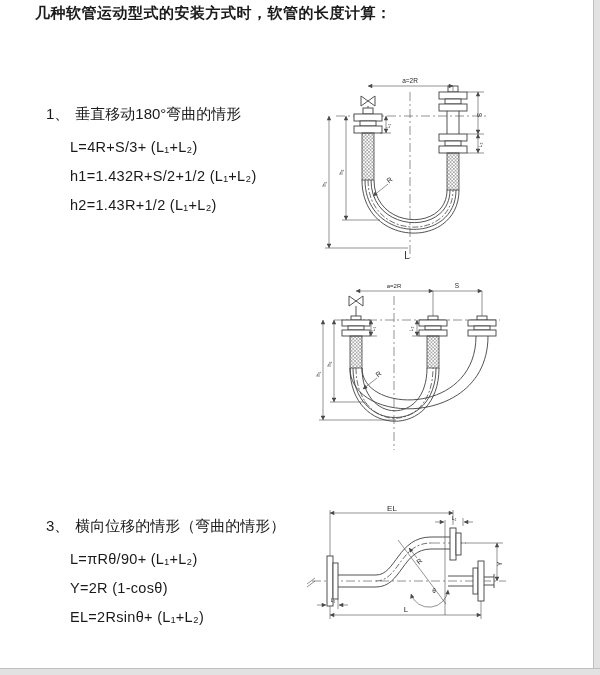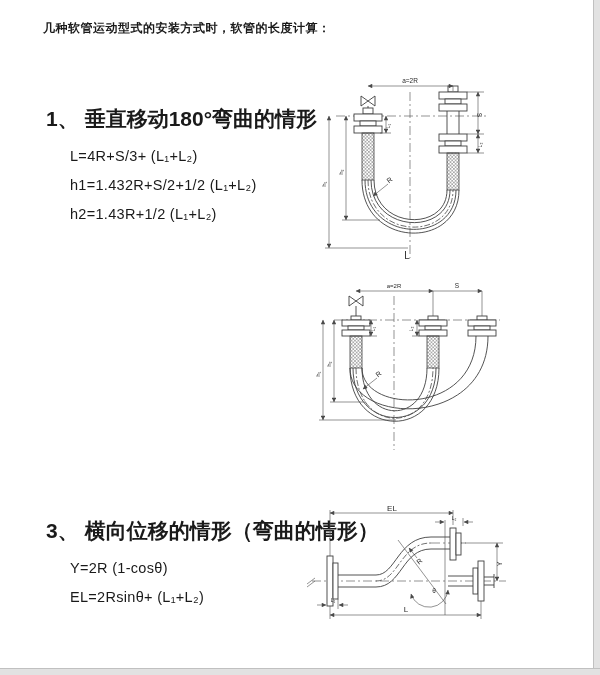--- a/index.html
+++ b/index.html
@@ -1,25 +1,25 @@
 <!DOCTYPE html>
 <html><head>
 <meta charset="utf-8">
 <style>
   html,body{margin:0;padding:0;background:#9e9e9e;}
   .page{
     position:relative;width:600px;height:675px;background:#ffffff;overflow:hidden;
     font-family:"Liberation Sans","DejaVu Sans",sans-serif;color:#1a1a1a;
   }
   .page-title{
-    position:absolute;left:35px;top:20px;font-size:12px;font-weight:bold;
-    letter-spacing:0.5px;white-space:nowrap;margin-left:8px;
+    position:absolute;left:35px;top:4px;font-size:15px;font-weight:bold;
+    letter-spacing:0.5px;white-space:nowrap;
   }
   .section{position:absolute;left:46px;}
-  .section-heading{font-size:21px;font-weight:bold;white-space:nowrap;margin-bottom:9px;}
+  .section-heading{font-size:15px;font-weight:normal;white-space:nowrap;margin-bottom:9px;}
   .section-number{margin-right:6px;}
   .formula{
     font-size:14.5px;font-weight:500;padding-left:24px;white-space:nowrap;
     height:29px;line-height:29px;letter-spacing:0.3px;
   }
   #sec1{top:105px;} #sec2{top:297px;} #sec3{top:517px;}
   .diagram{position:absolute;}
   #dia1{left:306px;top:72px;} #dia2{left:304px;top:276px;} #dia3{left:298px;top:500px;}
   svg{display:block;}
   svg text{fill:#2b2b2b;font-family:"Liberation Sans","DejaVu Sans",sans-serif;}
@@ -206,20 +206,21 @@
         <line class="dim" x1="73" y1="102" x2="59" y2="113" marker-end="url(#arr)"></line>
         <text x="76" y="100" font-size="7" text-anchor="middle" transform="rotate(-38 76 100)">R</text>
       </g>
     </svg>
   </div>
 
   <div class="section" id="sec3">
     <div class="section-heading">
       <span class="section-number">3、</span><span>横向位移的情形（弯曲的情形）</span>
     </div>
+    <div class="formula">L=πRθ/90+ (L₁+L₂)</div>
     <div class="formula">Y=2R (1-cosθ)</div>
     <div class="formula">EL=2Rsinθ+ (L₁+L₂)</div>
   </div>
 
   <div class="diagram" id="dia3">
     <svg width="302" height="150" viewBox="0 0 302 150">
       <g>
         <line class="cl" x1="14" y1="81" x2="208" y2="81"></line>
         <line class="cl" x1="133" y1="43" x2="168" y2="43"></line>
         <path class="dim" d="M9,84 L17,78 M9,87 L17,81"></path>

